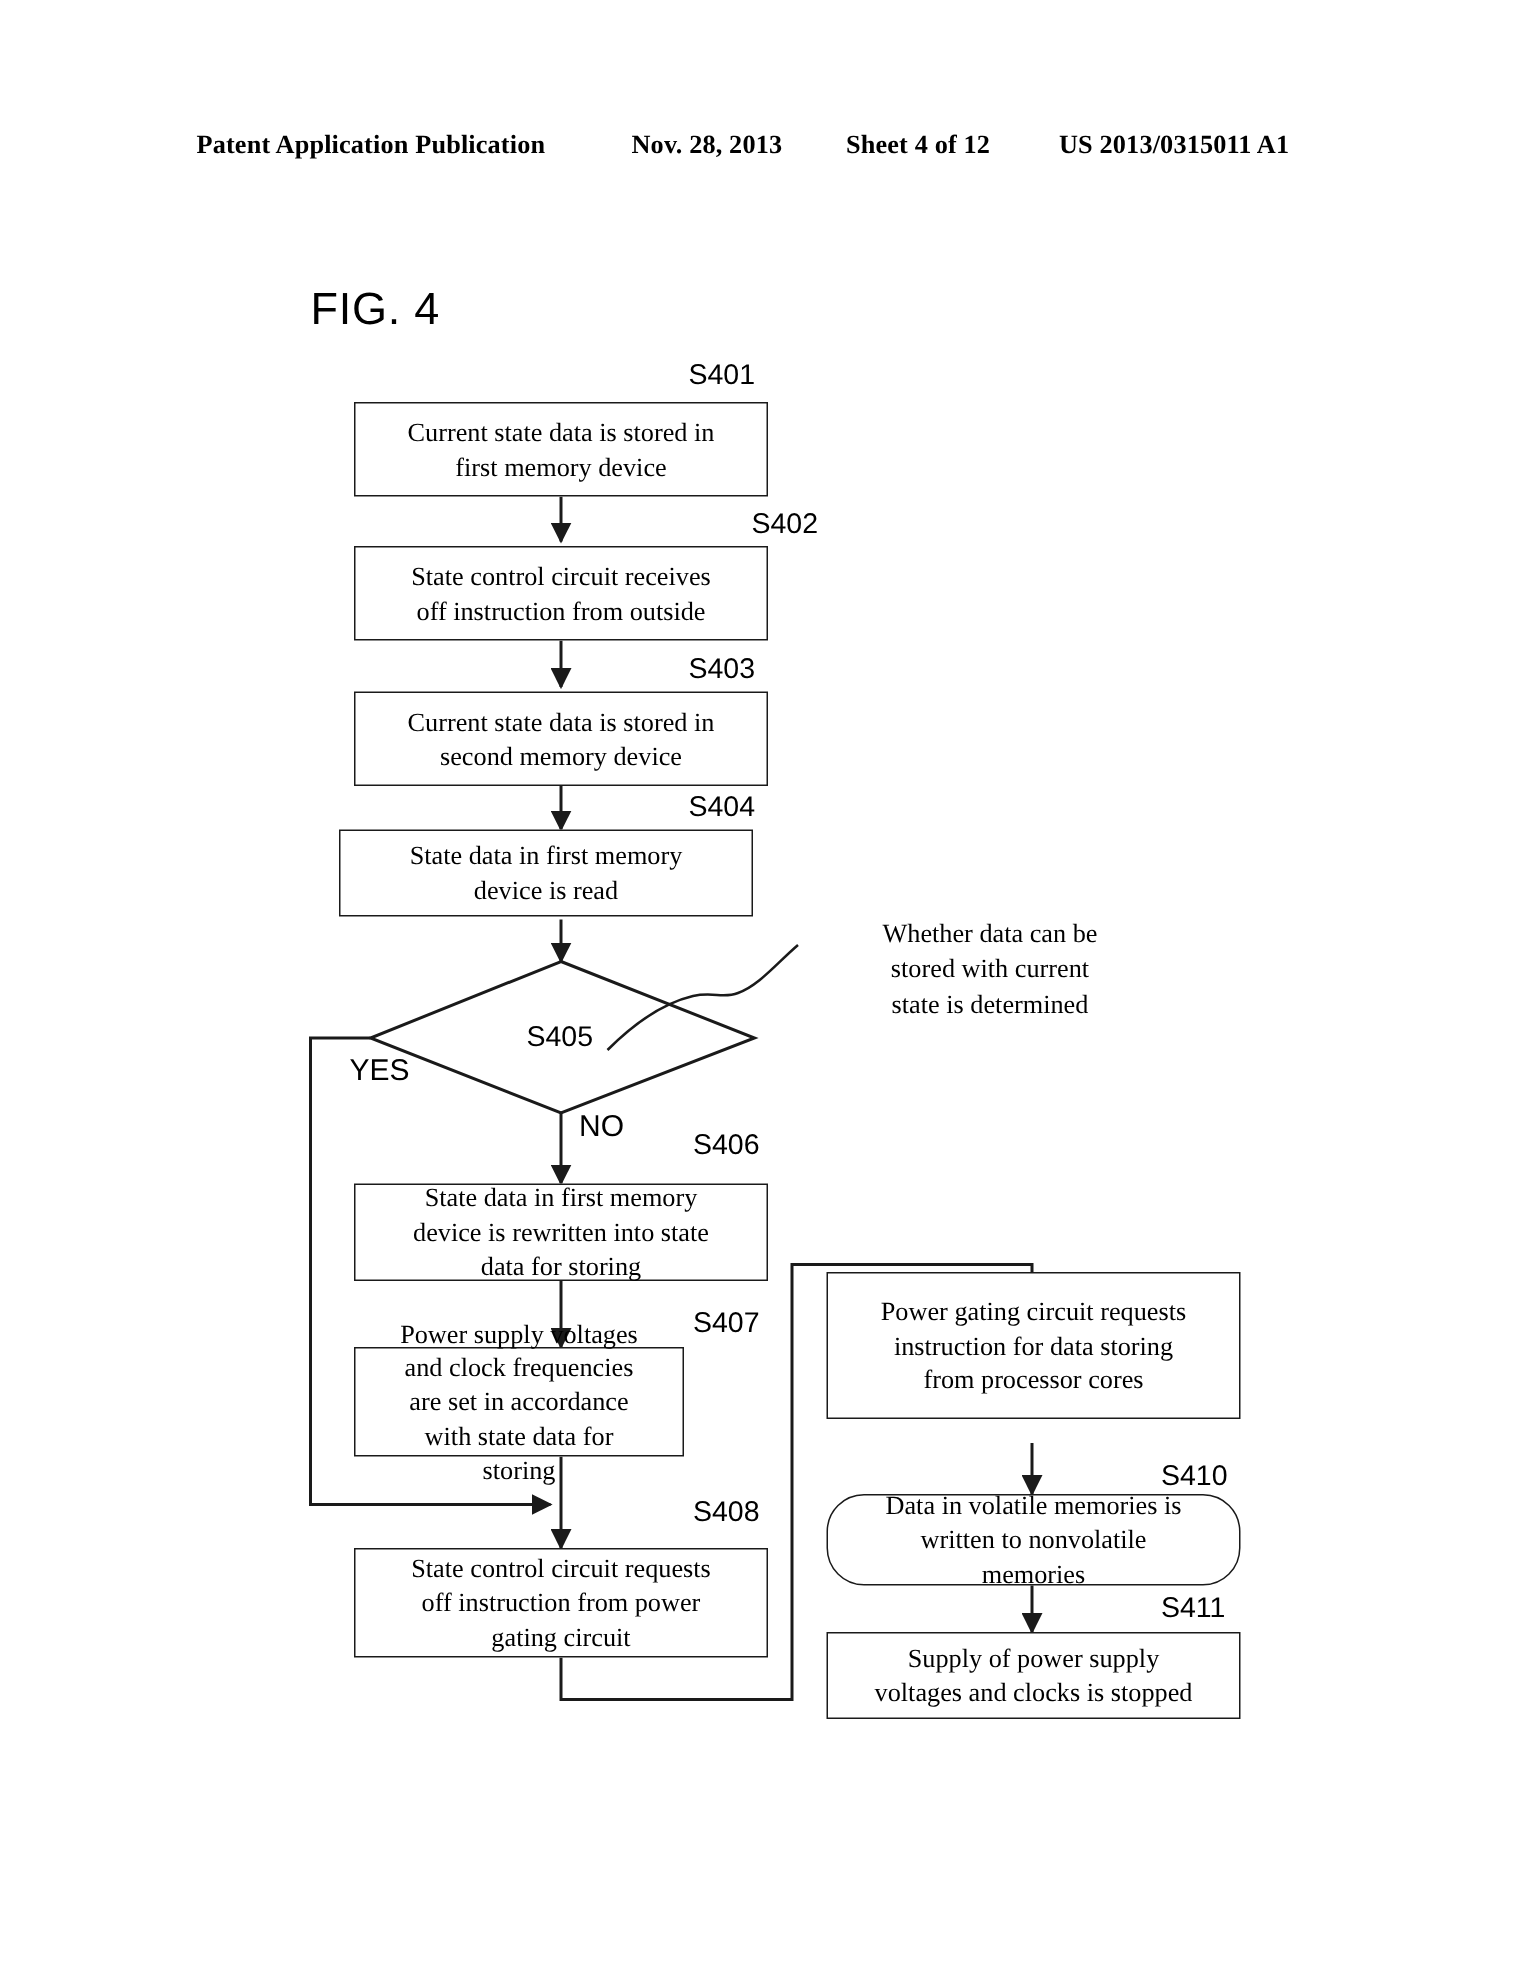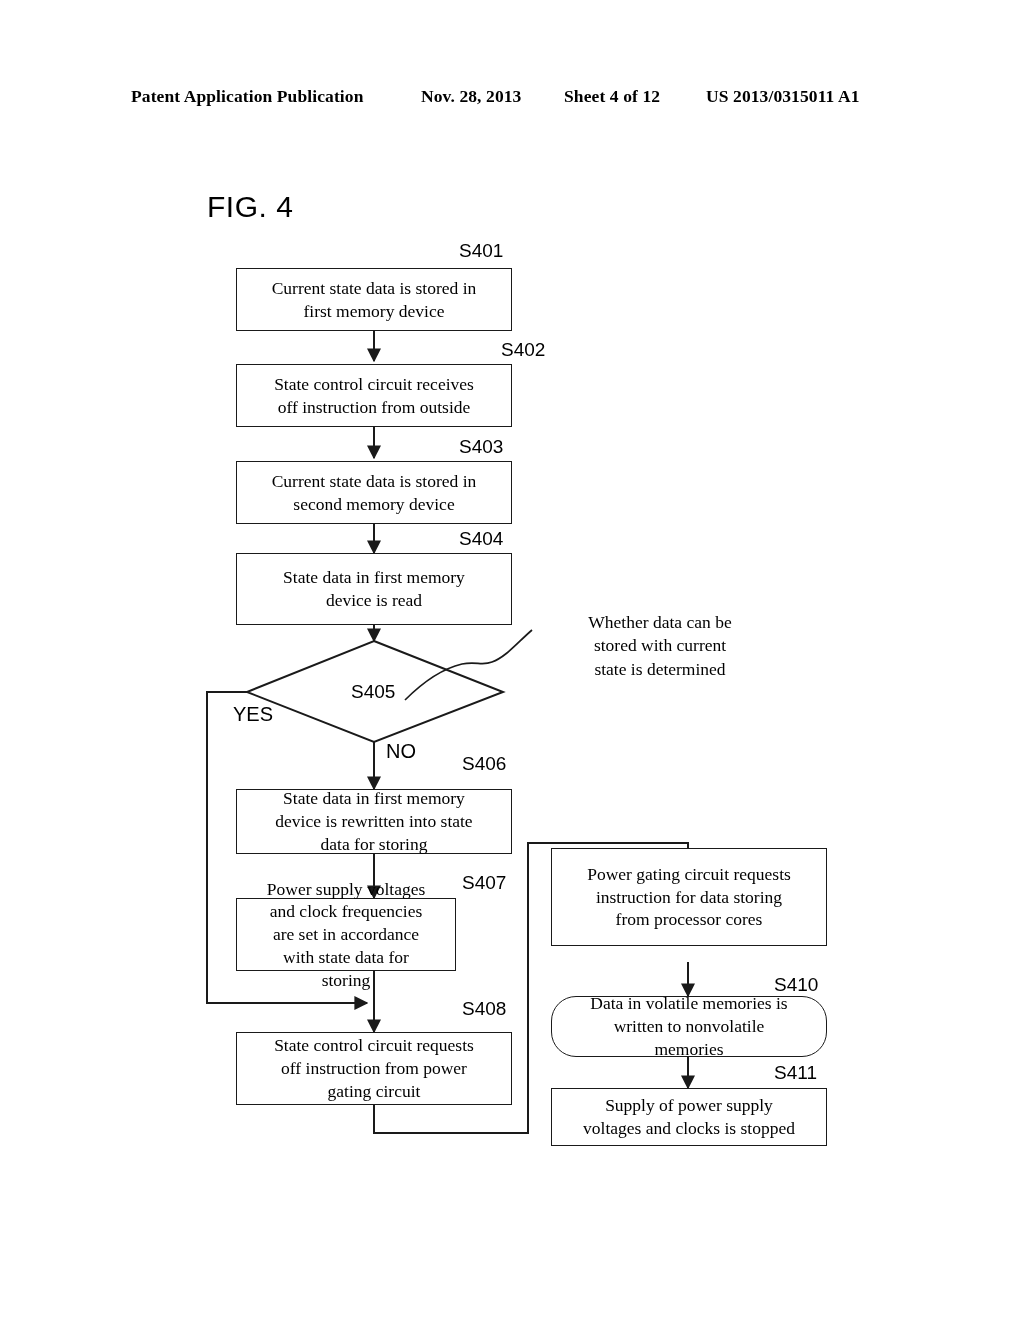--- a/index.html
+++ b/index.html
@@ -163,21 +163,21 @@
 <div class="node" style="left:236px; top:364px; width:276px; height:63px;">
   <span>State control circuit receives off instruction from outside</span>
 </div>
 
 <div class="step-label" style="left:459px; top:436px;">S403</div>
 <div class="node" style="left:236px; top:461px; width:276px; height:63px;">
   <span>Current state data is stored in second memory device</span>
 </div>
 
 <div class="step-label" style="left:459px; top:528px;">S404</div>
-<div class="node" style="left:236px; top:553px; width:276px; height:72px;justify-content:center;">
+<div class="node" style="left:226px; top:553px; width:276px; height:58px;justify-content:center;">
   <span>State data in first memory device is read</span>
 </div>
 
 <div class="diamond-label" style="left:351px; top:681px;">S405</div>
 <div class="branch-label" style="left:233px; top:703px;">YES</div>
 <div class="branch-label" style="left:386px; top:740px;">NO</div>
 
 <div class="annotation" style="left:535px; top:611px; width:250px;">Whether data can be
 stored with current
 state is determined</div>

